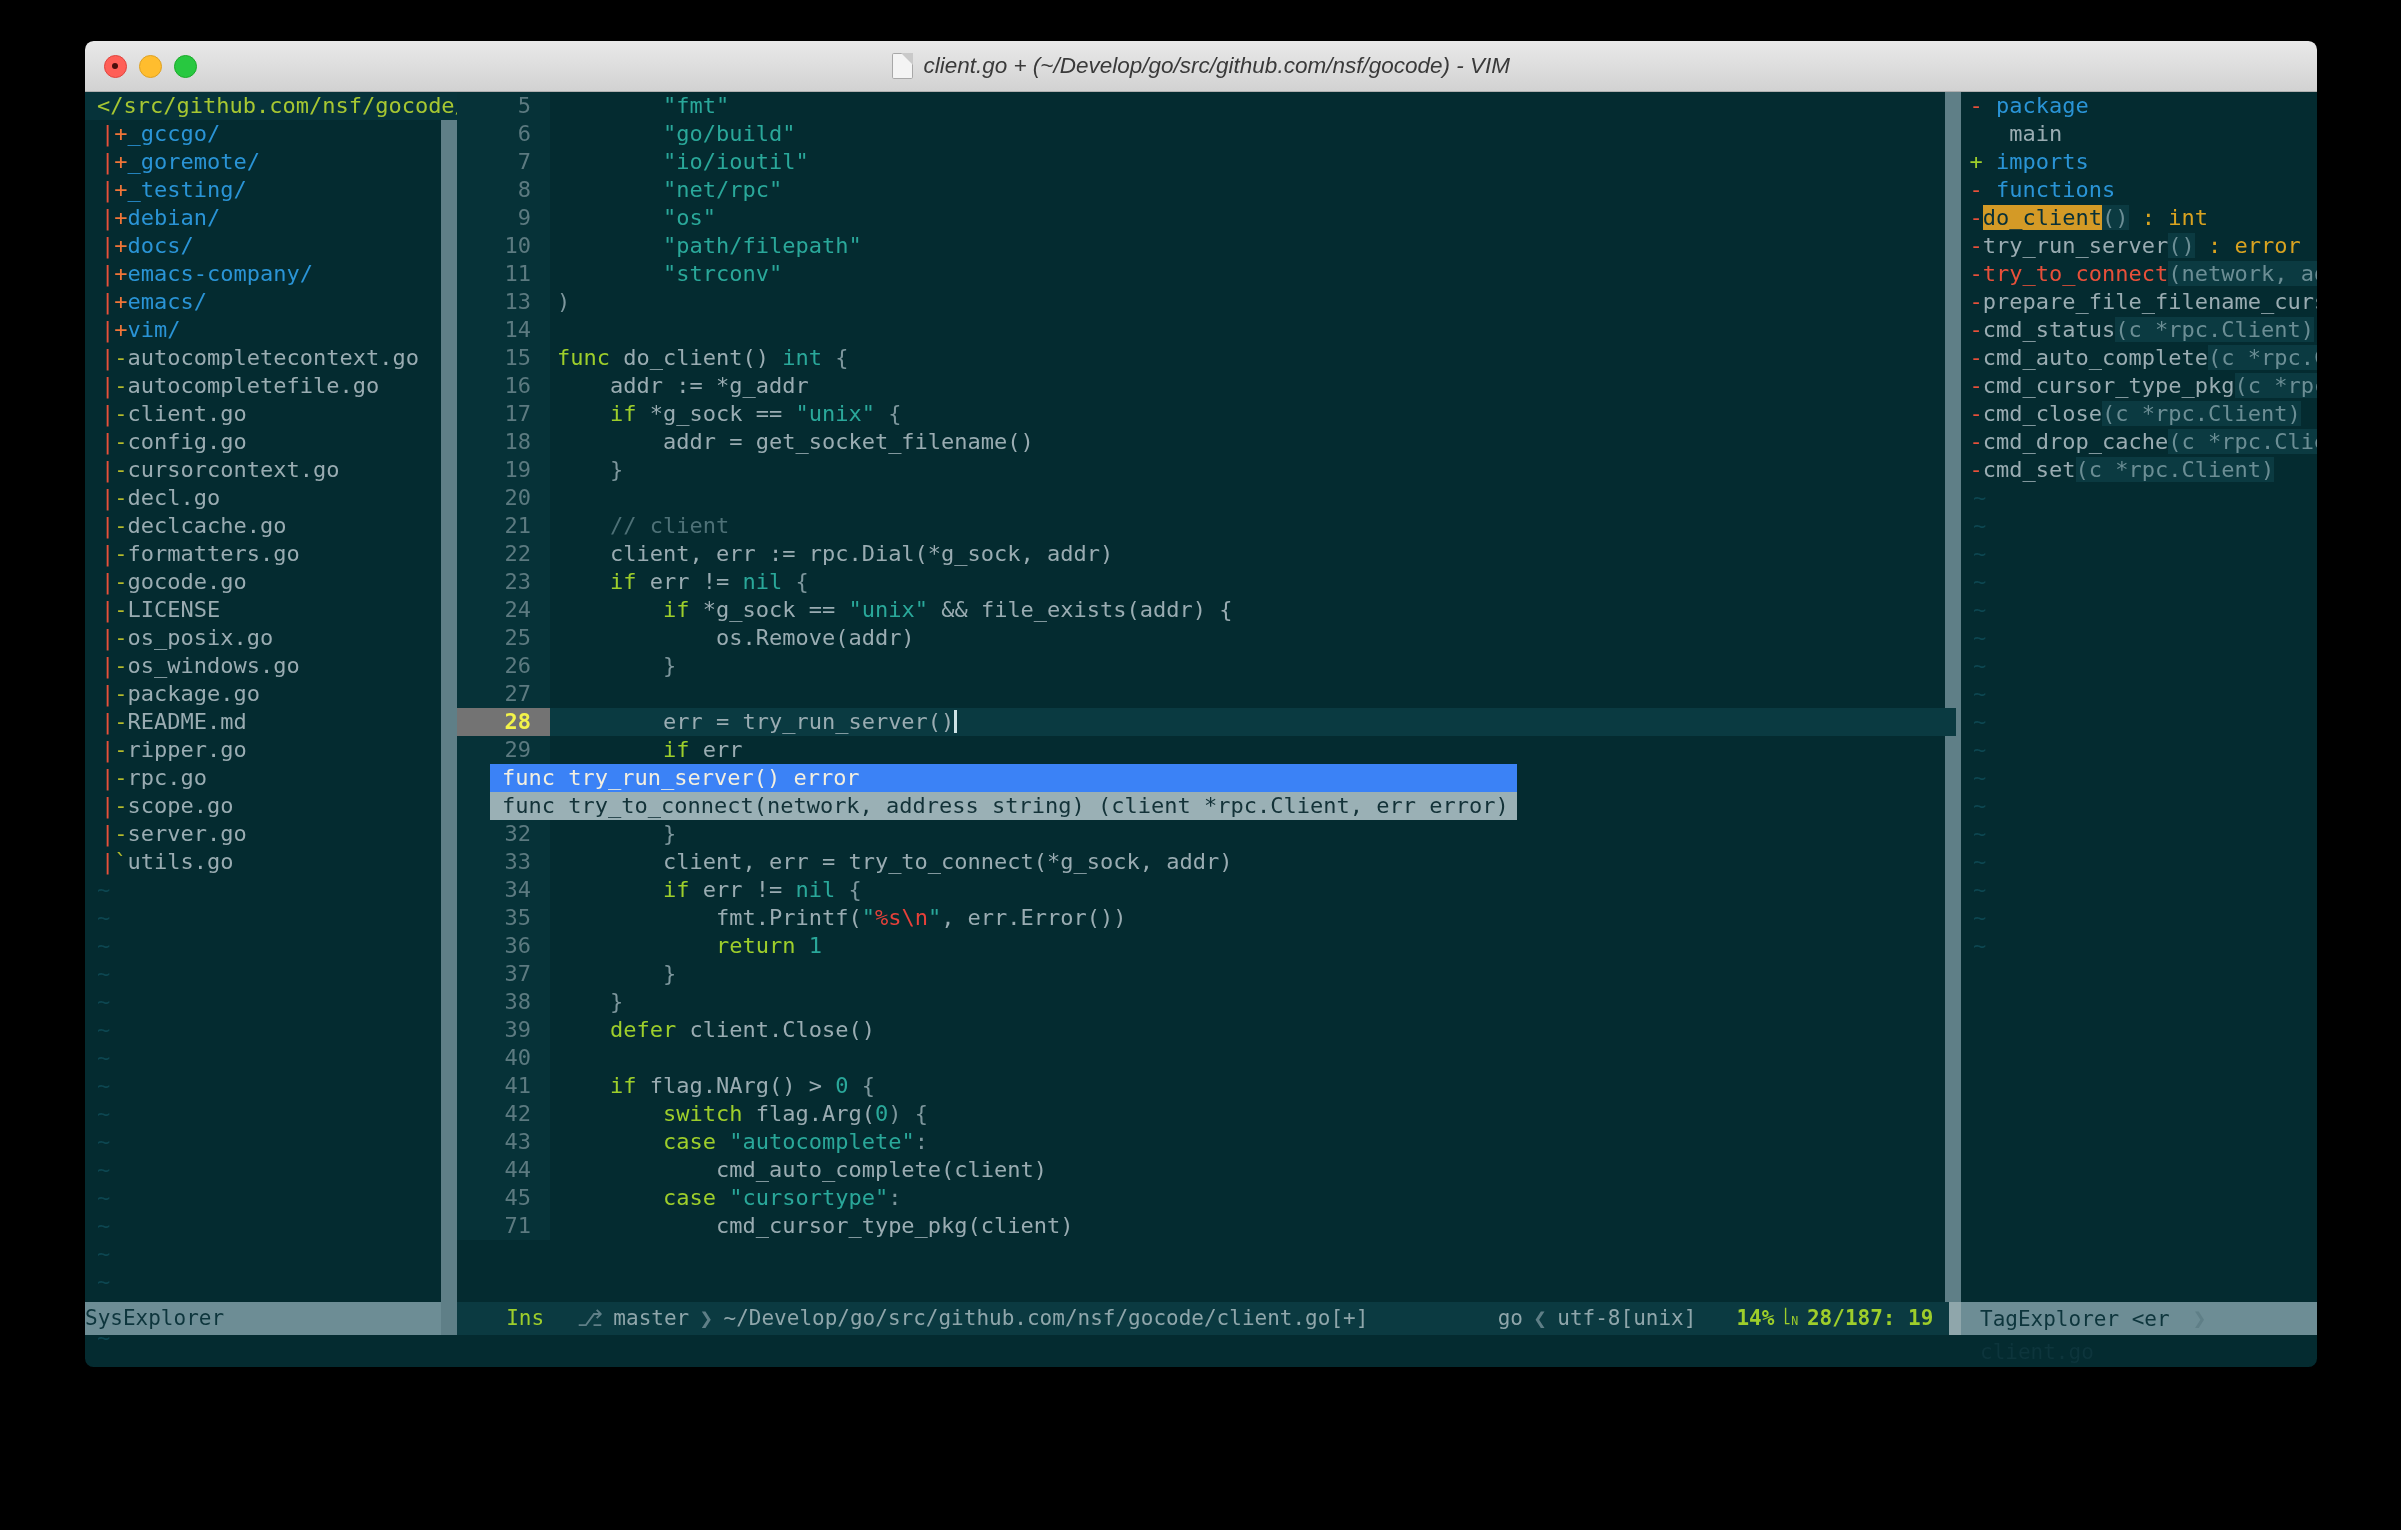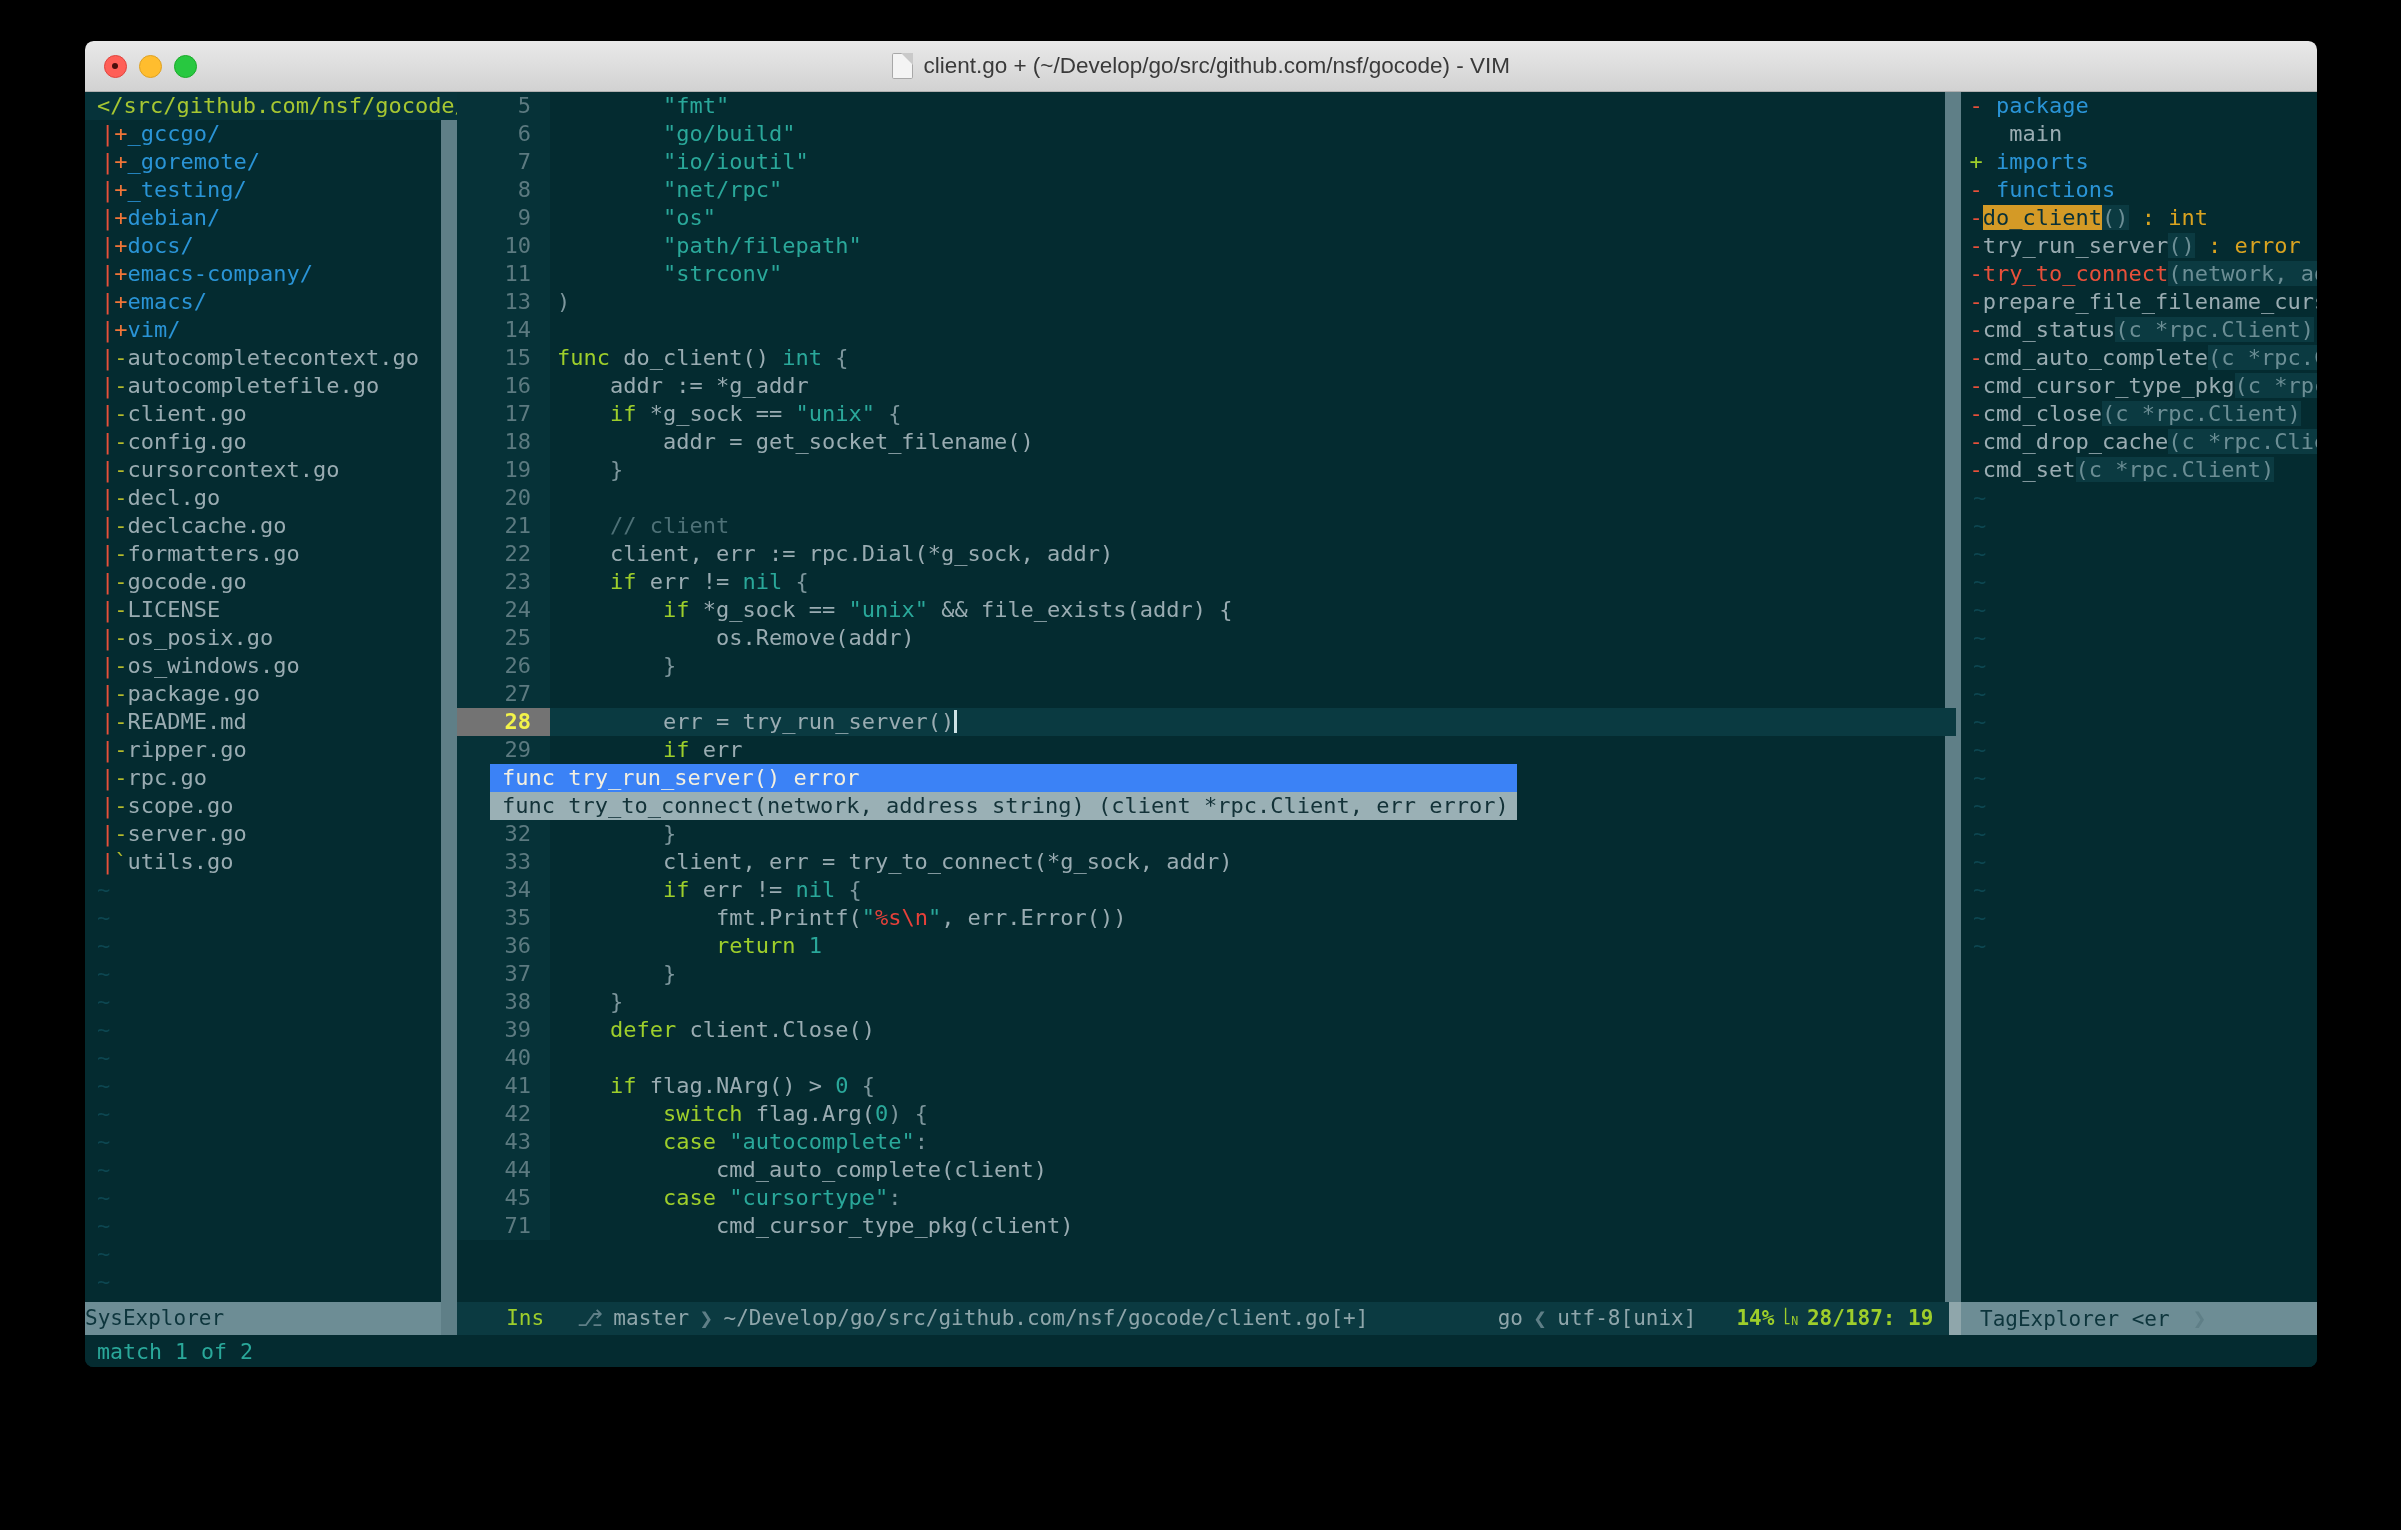--- a/index.html
+++ b/index.html
@@ -11,21 +11,21 @@
   
   .titlebar{height:50px;background:linear-gradient(#e9e9e9,#d2d2d2);
             border-bottom:0.9px solid #b0b0b0;position:relative;}
   .lights{position:absolute;left:19px;top:0;height:50px;display:flex;align-items:center;gap:12px;}
   .light{width:21px;height:21px;border-radius:50%;position:relative;}
   .light.red{background:#ff5f57;border:0.9px solid #e0443e;}
   .light.yellow{background:#ffbd2e;border:0.9px solid #dea123;}
   .light.green{background:#28c840;border:0.9px solid #1aab29;}
   .light.red::after{content:"";position:absolute;left:7px;top:7px;width:6px;height:6px;
                     border-radius:50%;background:#4a0f0c;}
-  .title-wrap{height:50px;display:flex;align-items:center;justify-content:center;gap:10.4px;}
+  .title-wrap{height:50px;display:flex;align-items:center;justify-content:center;gap:10.4px;font-style:italic;}
   .doc-icon{width:19px;height:24px;background:#f4f4f4;border:0.9px solid #a8a8a8;border-radius:1.7px;
             position:relative;}
   .doc-icon::after{content:"";position:absolute;right:-0.9px;top:-0.9px;border-width:6px;
                    border-style:solid;border-color:#c9c9c9 #c9c9c9 transparent transparent;}
   .title-text{font-family:"Liberation Sans",sans-serif;font-size:22.5px;color:#3a3a3a;}
 
   
   .vim{position:relative;height:1276px;background:#042b30;font-size:22px;line-height:28px;}
 
   .pane{position:absolute;top:0;}
@@ -282,16 +282,15 @@
         </span>
       </div>
       <div class="sl-scroll"></div>
       <div class="sl-tag">
         <span>TagExplorer  &lt;er</span>
         <span class="sl-sep">❯</span>
         <span>client.go</span>
       </div>
     </div>
 
-    <div class="cmdline">match 1 of 2</div>
   </div>
 </div>
 
 
 </body></html>

